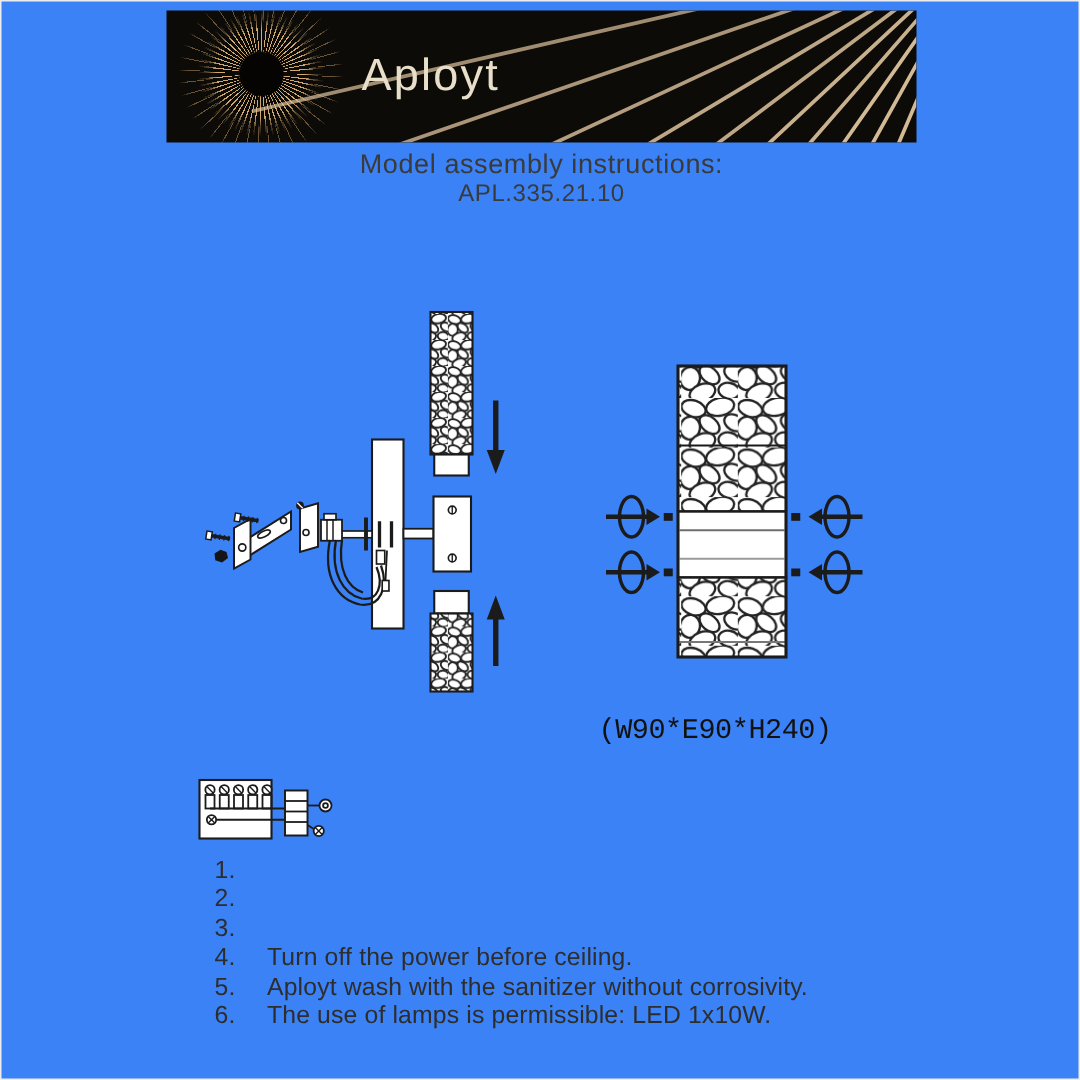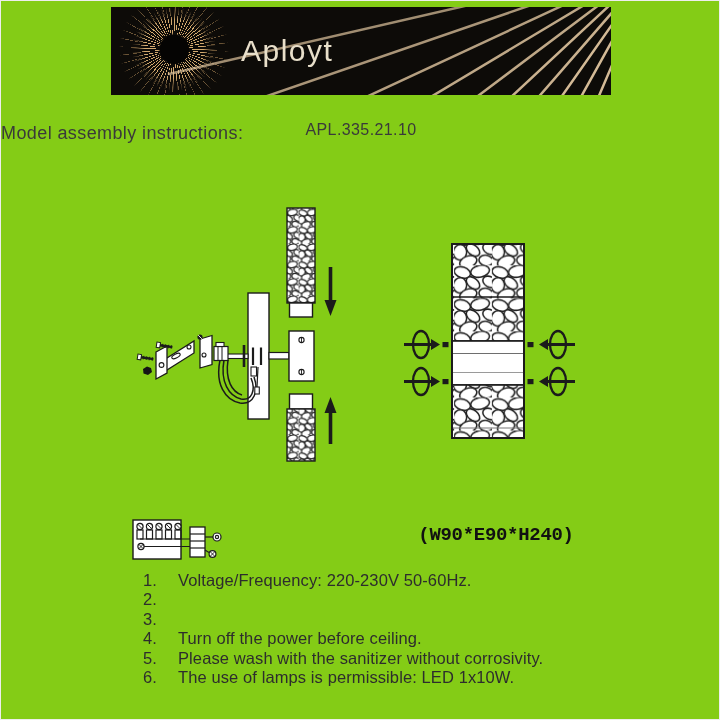--- a/index.html
+++ b/index.html
@@ -1,43 +1,43 @@
 <!DOCTYPE html>
 <html><head>
 <meta charset="utf-8">
 <style>
   html,body{margin:0;padding:0;background:#ffffff;}
-  .page{position:relative;width:720px;height:720px;background:#84cc16;
+  .page{position:relative;width:720px;height:720px;background:#3b82f6;
         font-family:"Liberation Sans",sans-serif;overflow:hidden;
         border:1px solid #ededed;box-sizing:border-box;}
   
   .banner{position:absolute;left:110px;top:6px;width:500px;height:88px;
           background:#0d0b08;overflow:hidden;}
   .banner-rays{position:absolute;left:0;top:0;width:500px;height:88px;}
   .starburst{position:absolute;left:20px;top:-1px;width:86px;height:86px;
      background:repeating-conic-gradient(#d2a96f 0deg 1.6deg, rgba(210,169,111,0) 1.6deg 6deg);
      -webkit-mask:radial-gradient(circle closest-side, rgba(0,0,0,0) 0 32%, #000 37% 68%, rgba(0,0,0,.3) 84%, rgba(0,0,0,0) 98%);
      mask:radial-gradient(circle closest-side, rgba(0,0,0,0) 0 32%, #000 37% 68%, rgba(0,0,0,.3) 84%, rgba(0,0,0,0) 98%);}
   .starburst-halo{position:absolute;left:8px;top:-13px;width:110px;height:110px;
      background:repeating-conic-gradient(from 2deg, rgba(201,158,99,.5) 0deg .8deg, rgba(0,0,0,0) .8deg 9deg);
      -webkit-mask:radial-gradient(circle closest-side, rgba(0,0,0,0) 0 60%, #000 70% 88%, rgba(0,0,0,0) 100%);
      mask:radial-gradient(circle closest-side, rgba(0,0,0,0) 0 60%, #000 70% 88%, rgba(0,0,0,0) 100%);}
   .logo-core{position:absolute;left:49px;top:28px;width:29px;height:29px;border-radius:50%;background:#050403;}
   .brand{position:absolute;left:130px;top:27px;font-size:30px;font-weight:400;
          letter-spacing:1.5px;color:#e8dfca;}
   
-  .title{position:absolute;left:0;top:98px;width:720px;text-align:left;
-         font-size:18px;letter-spacing:.4px;color:#3a3a3a;font-weight:500;margin-top:24px;}
+  .title{position:absolute;left:0;top:98px;width:720px;text-align:center;
+         font-size:18px;letter-spacing:.4px;color:#3a3a3a;font-weight:500;}
   .model{position:absolute;left:0;top:120px;width:720px;text-align:center;
          font-size:16px;letter-spacing:.4px;color:#3a3a3a;font-weight:500;}
   
   .diagram{position:absolute;left:0;top:0;width:720px;height:720px;}
-  .dims{position:absolute;left:398px;top:475px;width:194px;text-align:center;
-        font-family:"Liberation Mono",monospace;font-size:19px;font-weight:700;
-        letter-spacing:-.3px;color:#111;margin-top:48px;}
+  .dims{position:absolute;left:398px;top:475px;width:194px;text-align:left;
+        font-family:"Liberation Mono",monospace;font-size:19px;font-weight:400;
+        letter-spacing:-.3px;color:#111;}
   
   .instructions{position:absolute;left:139px;top:570px;color:#2d2d2d;
         font-size:16.5px;line-height:19.4px;letter-spacing:.1px;}
   .inst-row{display:flex;}
   .inst-num{width:17px;text-align:right;margin-right:21px;flex:none;}
 </style>
 </head>
 <body>
 
 <div class="page">
@@ -247,35 +247,34 @@
       <line x1="209.2" y1="550.7" x2="213.8" y2="555.3" stroke-width="0.9"></line>
       <line x1="213.8" y1="550.7" x2="209.2" y2="555.3" stroke-width="0.9"></line>
     </g>
   </svg>
 
   <div class="dims">(W90*E90*H240)</div>
 
   <div class="instructions">
     <div class="inst-row">
       <span class="inst-num">1.</span>
-      <span class="inst-text">Voltage/Frequency: 220-230V 50-60Hz.</span>
     </div>
     <div class="inst-row">
       <span class="inst-num">2.</span>
     </div>
     <div class="inst-row">
       <span class="inst-num">3.</span>
     </div>
     <div class="inst-row">
       <span class="inst-num">4.</span>
       <span class="inst-text">Turn off the power before ceiling.</span>
     </div>
     <div class="inst-row">
       <span class="inst-num">5.</span>
-      <span class="inst-text">Please wash with the sanitizer without corrosivity.</span>
+      <span class="inst-text">Aployt wash with the sanitizer without corrosivity.</span>
     </div>
     <div class="inst-row">
       <span class="inst-num">6.</span>
       <span class="inst-text">The use of lamps is permissible: LED 1x10W.</span>
     </div>
   </div>
 
 </div>
 
 </body></html>

